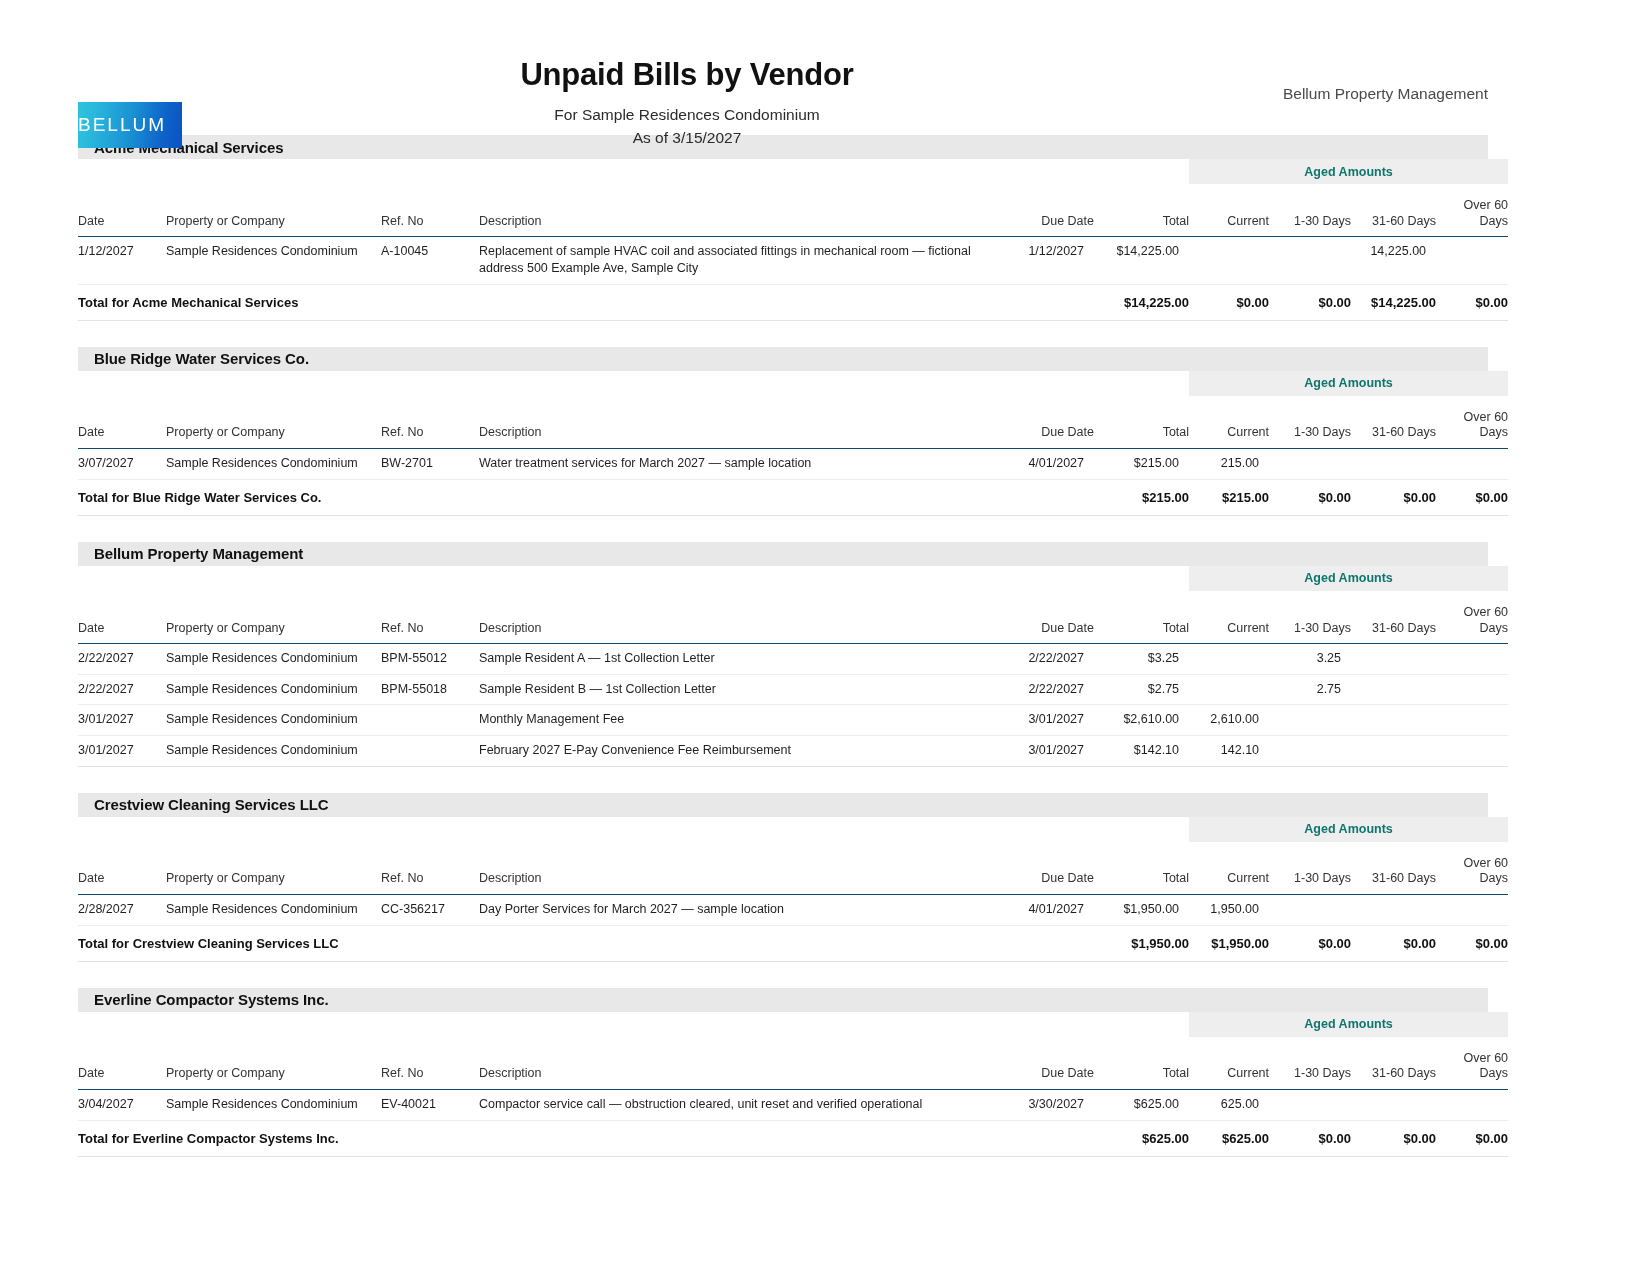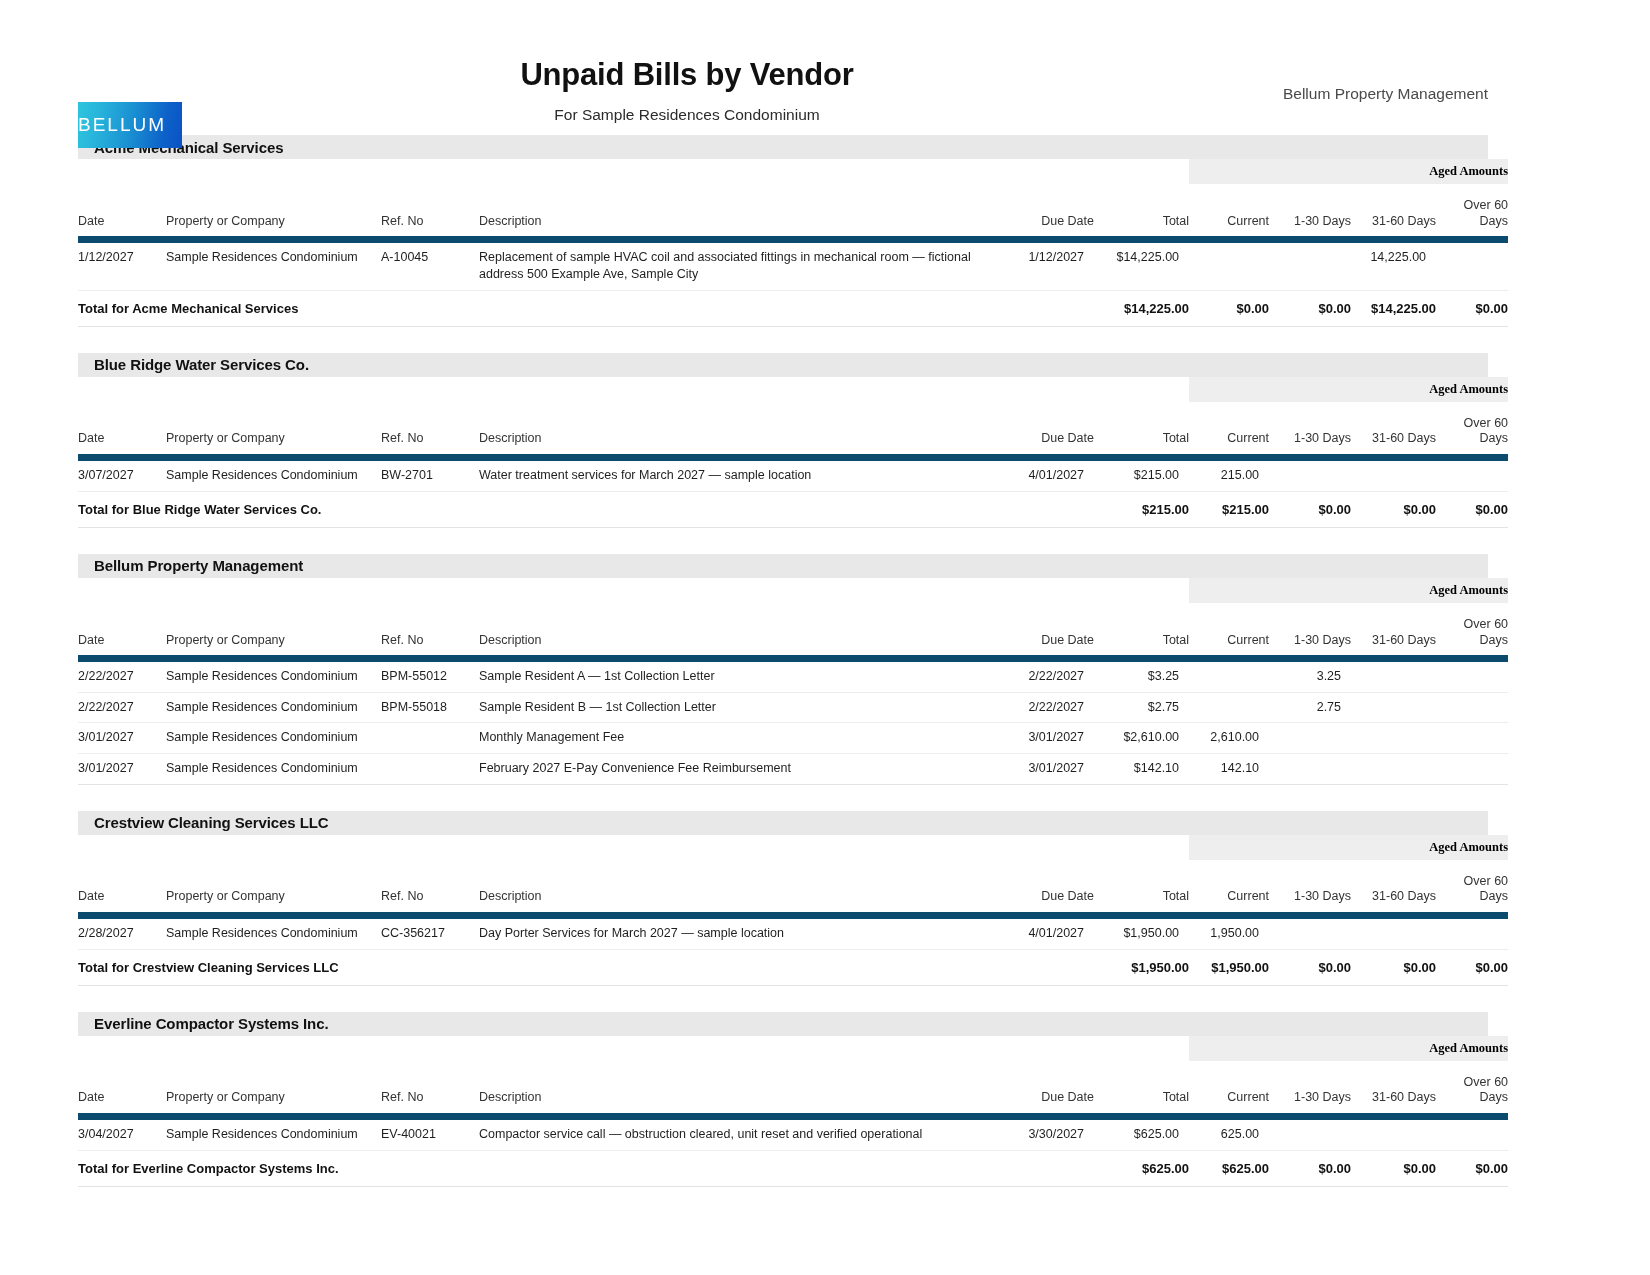--- a/index.html
+++ b/index.html
@@ -112,37 +112,36 @@
   col.c-due     { width: 105px; }
   col.c-total   { width: 95px; }
   col.c-cur     { width: 80px; }
   col.c-d130    { width: 82px; }
   col.c-d3160   { width: 85px; }
   col.c-over    { width: 72px; }
 
   .aged-spacer { height: 25px; }
   .aged-label {
     background: #eeeeee;
-    text-align: right;
+    text-align: center;
     font-size: 12.5px;
     font-weight: bold;
-    color: #000000;
+    color: #0f766e;
     vertical-align: middle;
     height: 25px;
     padding: 0;
-    font-family: Liberation Serif, serif;
   }
 
   thead th.colhead {
     font-weight: normal;
     font-size: 12.5px;
     color: #333333;
     padding: 14px 0 7px 0;
     vertical-align: bottom;
-    border-bottom: 7px solid #0c4a6e;
+    border-bottom: 1px solid #0c4a6e;
     line-height: 1.25;
   }
   th.colhead.left  { text-align: left; }
   th.colhead.right { text-align: right; }
 
   tbody td {
     font-size: 12.5px;
     color: #1f1f1f;
     padding: 6px 0 7px 0;
     vertical-align: top;
@@ -173,20 +172,21 @@
 
 <div class="page">
 
   <div class="report-header">
     <div class="logo">
       <span class="logo-text">BELLUM</span>
     </div>
     <div class="title-block">
       <h1 class="report-title">Unpaid Bills by Vendor</h1>
       <div class="report-sub">For Sample Residences Condominium</div>
+      <div class="report-sub">As of 3/15/2027</div>
     </div>
     <div class="org-name">Bellum Property Management</div>
   </div>
 
   <div class="content">
     <div id="groups-container">
         <div class="vendor-group">
       <div class="vendor-band">
         <span class="vendor-band-name">Acme Mechanical Services</span>
       </div>

